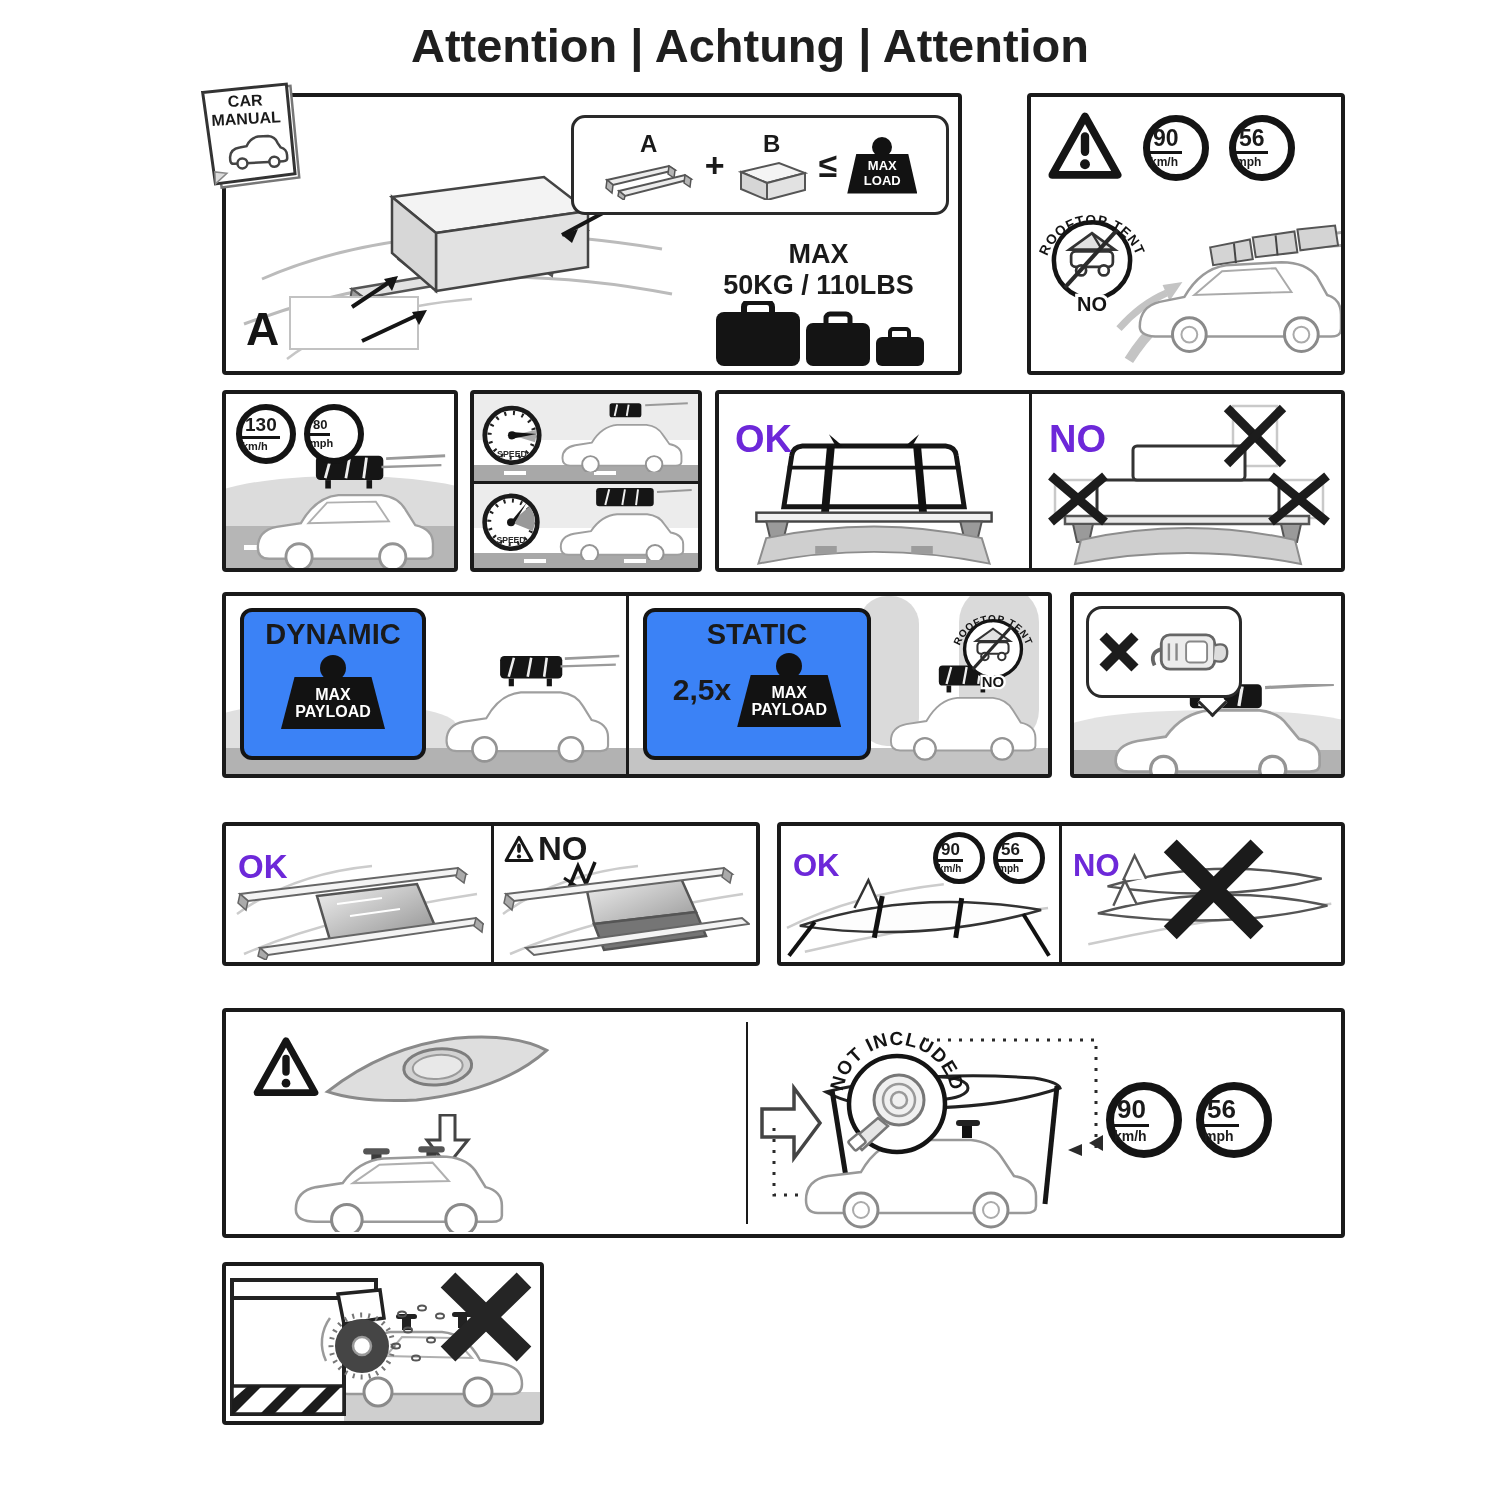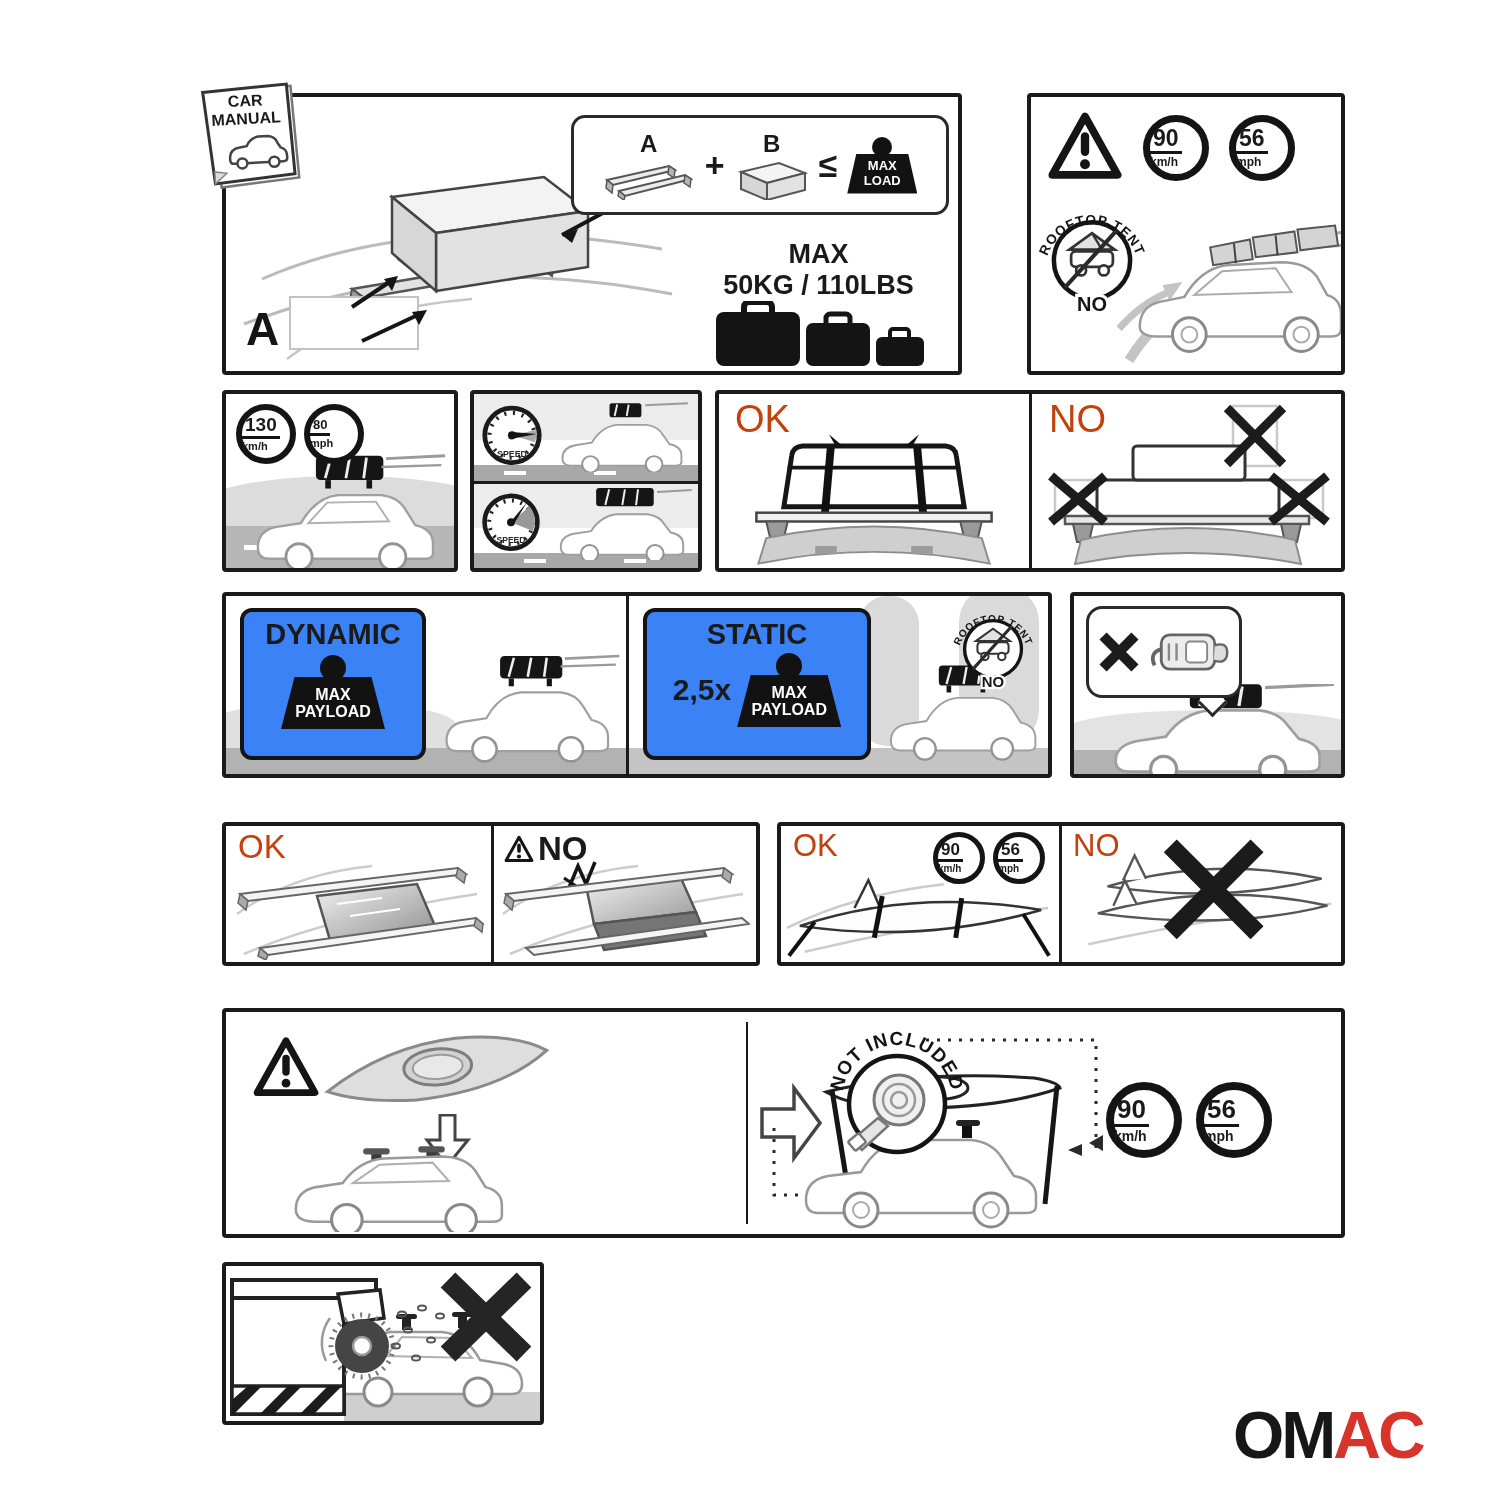--- a/index.html
+++ b/index.html
@@ -16,37 +16,38 @@
   .badge .v{border-bottom:3px solid #141414;line-height:1.1;padding:0 3px;}
   .badge .u{line-height:1.2;margin-top:1px;}
   .fig{display:flex;flex-direction:column;align-items:center;}
   .fig .head{background:#121212;border-radius:50%;}
   .fig .body{background:#121212;color:#fff;font-weight:900;text-align:center;
              clip-path:polygon(13% 0,87% 0,100% 100%,0 100%);
              display:flex;flex-direction:column;justify-content:center;line-height:1.08;}
   .sign{position:absolute;background:#3b82f6;border:4px solid #141414;border-radius:12px;
         box-sizing:border-box;display:flex;flex-direction:column;align-items:center;z-index:3;}
   .sign .t{font-weight:900;}
-  .oklabel{position:absolute;font-weight:400;color:#c2410c;z-index:5;}
+  .oklabel{position:absolute;font-weight:700;color:#6d28d9;z-index:5;margin-top:20px;}
   .band{position:absolute;}
   .dash{position:absolute;background:#fff;}
   .bubble{position:absolute;background:#fff;border:3px solid #2a2a2a;border-radius:16px;
           display:flex;align-items:center;justify-content:center;gap:6px;z-index:3;box-sizing:border-box;}
   .tail{position:absolute;background:#fff;border-right:3px solid #2a2a2a;border-bottom:3px solid #2a2a2a;
         transform:rotate(45deg);z-index:2;}
   .vdiv{position:absolute;border-left:3px solid #1a1a1a;}
   .logo{position:absolute;font-weight:900;font-size:66px;letter-spacing:-3px;line-height:1;}
   svg{display:block;}
   svg text{font-family:"Liberation Sans",sans-serif;}
 </style>
 </head>
 <body>
 
 <div id="canvas">
 
+  <div class="title">Attention | Achtung | Attention</div>
 
   <div class="panel noclip" style="left:222px;top:93px;width:740px;height:282px;">
 
     <svg class="abs" style="left:6px;top:52px;" width="445" height="218" viewBox="0 0 445 218">
       <path d="M30,130 Q190,60 430,100" fill="none" stroke="#bbb" stroke-width="3"></path>
       <path d="M12,175 Q210,100 440,145" fill="none" stroke="#bbb" stroke-width="3"></path>
       <path d="M55,210 Q120,160 240,150" fill="none" stroke="#c6c6c6" stroke-width="2.5"></path>
       <path d="M95,185 q30,-18 70,-22 l8,10 q-40,4 -68,20 Z" fill="#eee" stroke="#aaa" stroke-width="2"></path>
 
       <polygon points="168,100 345,74 355,81 178,108" fill="#e2e2e2" stroke="#555" stroke-width="2.5"></polygon>
@@ -618,17 +619,14 @@
         <polygon points="6,148 6,134 22,120 36,120 8,148" fill="#1c1c1c"></polygon>
         <polygon points="34,148 62,120 76,120 48,148" fill="#1c1c1c"></polygon>
         <polygon points="74,148 102,120 116,120 88,148" fill="#1c1c1c"></polygon>
         <polygon points="114,148 118,144 118,148" fill="#1c1c1c"></polygon>
       </g>
 
       <path d="M222,14 L298,88 M298,14 L222,88" stroke="#252525" stroke-width="21"></path>
     </svg>
   </div>
 
-  <div class="logo" style="left:1233px;top:1402px;">
-    <span style="color:#171717;">OM</span><span style="color:#d7352c;">AC</span>
-  </div>
 
 </div>
 
 </body></html>

